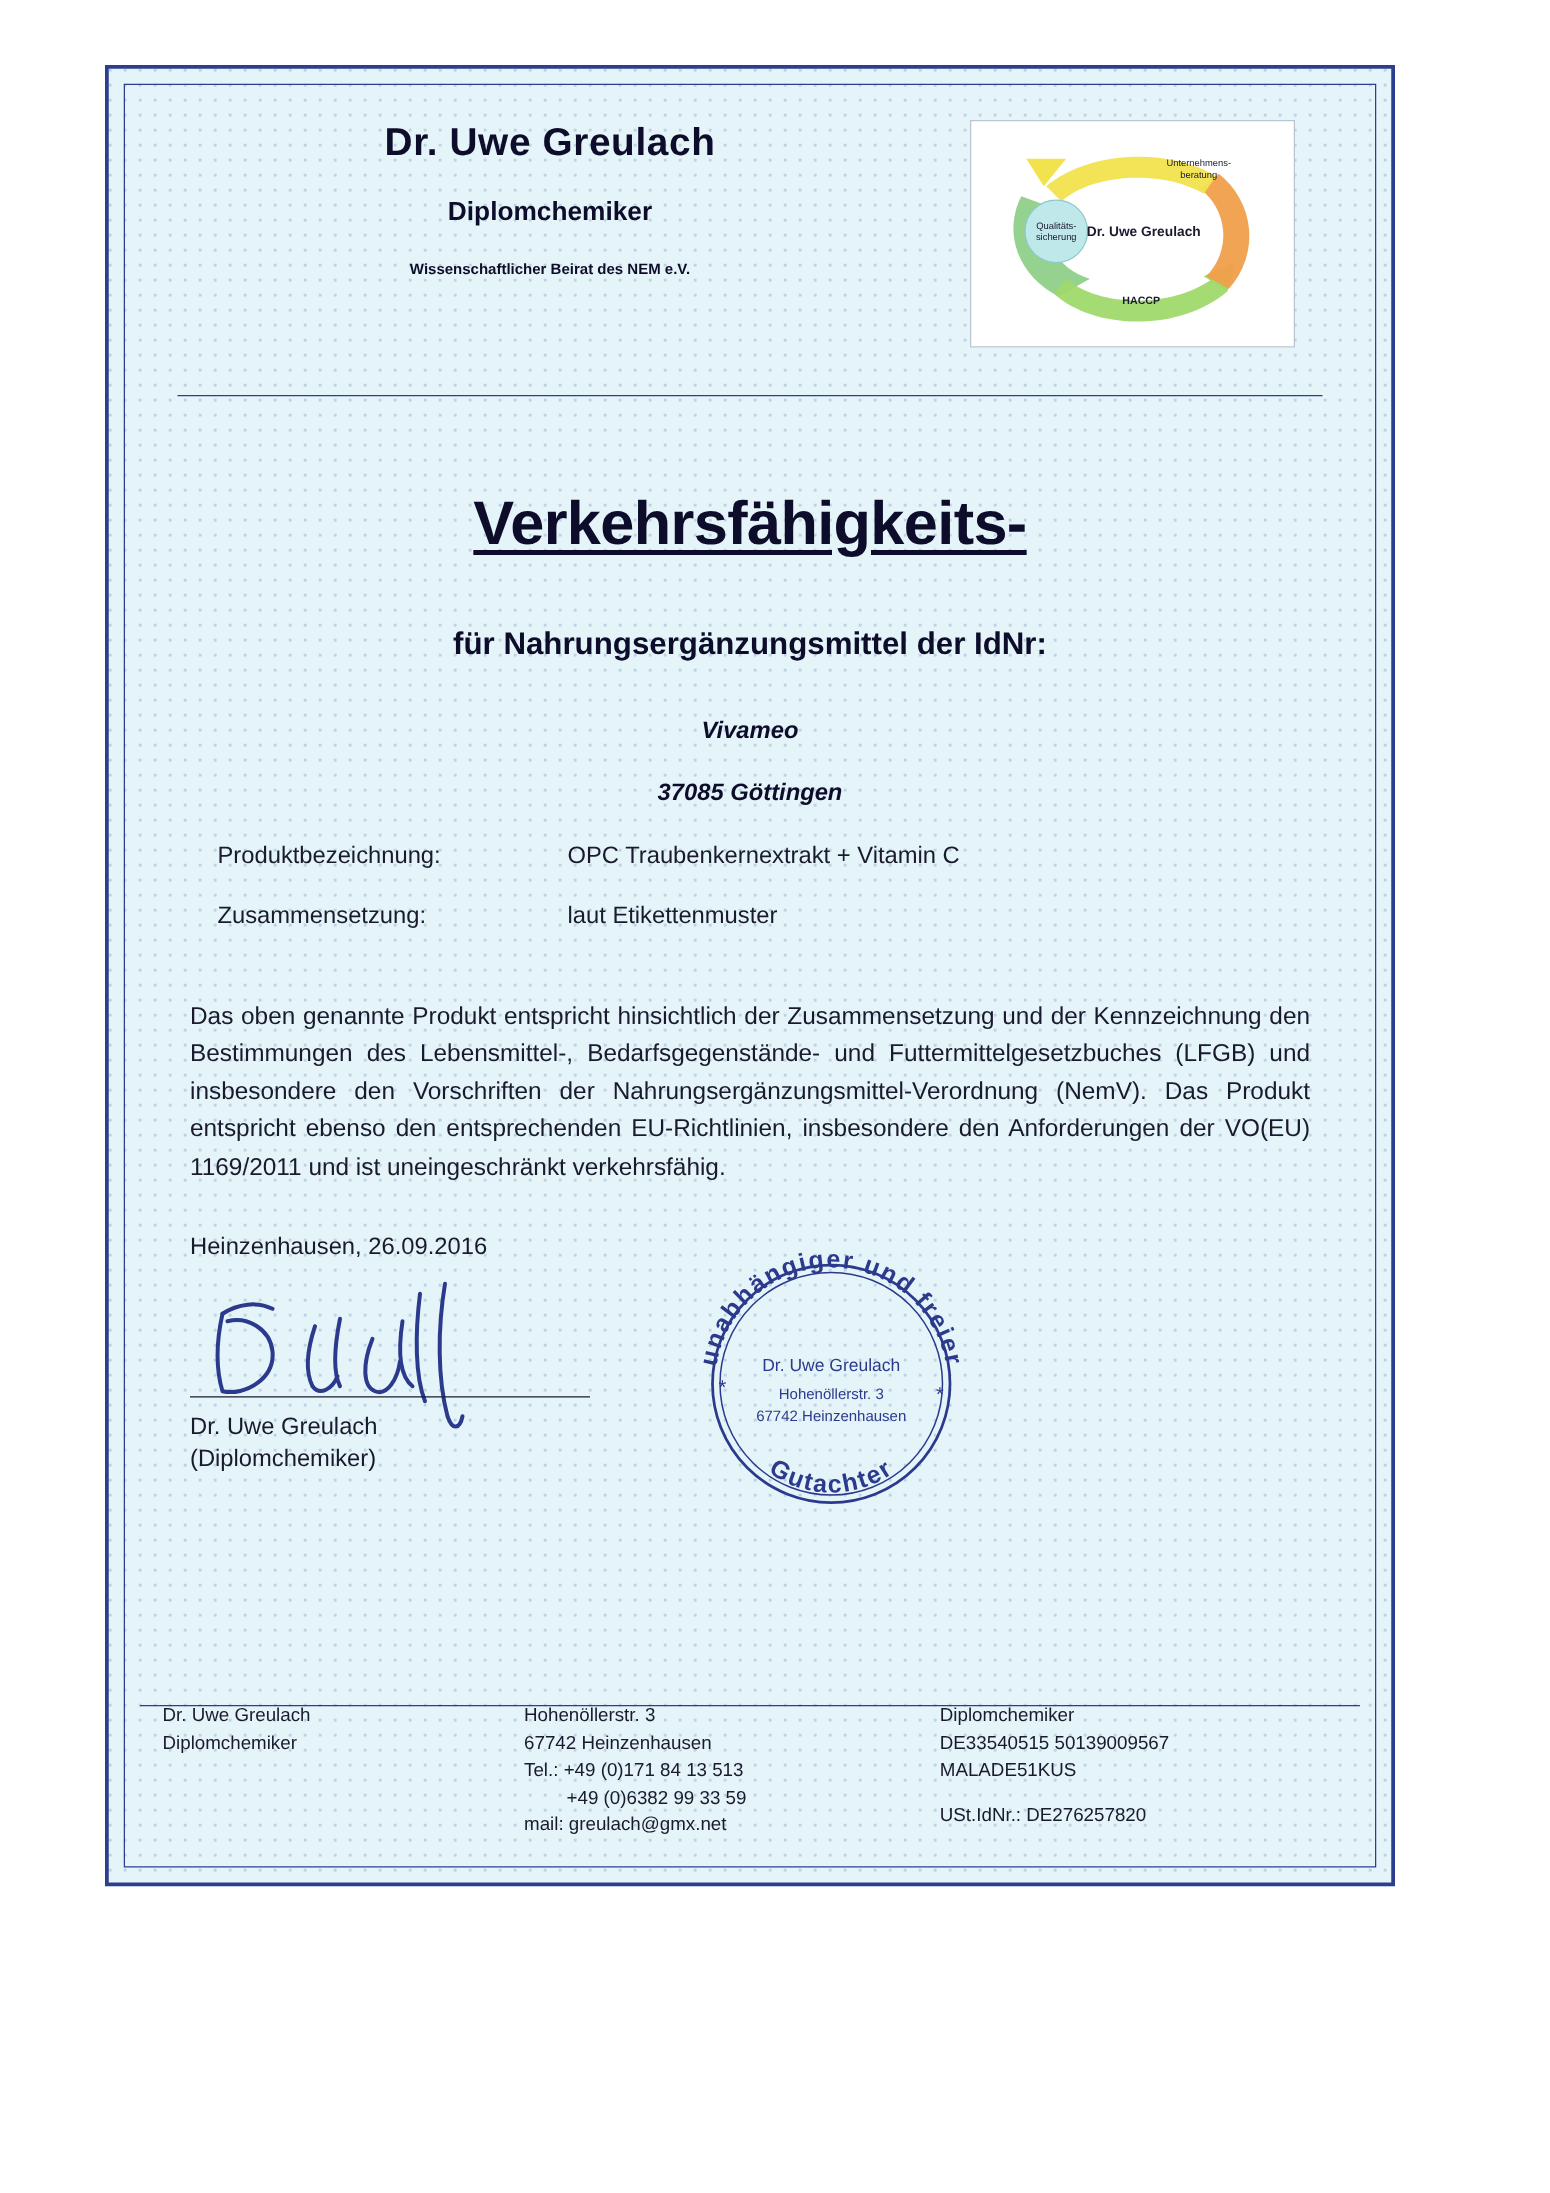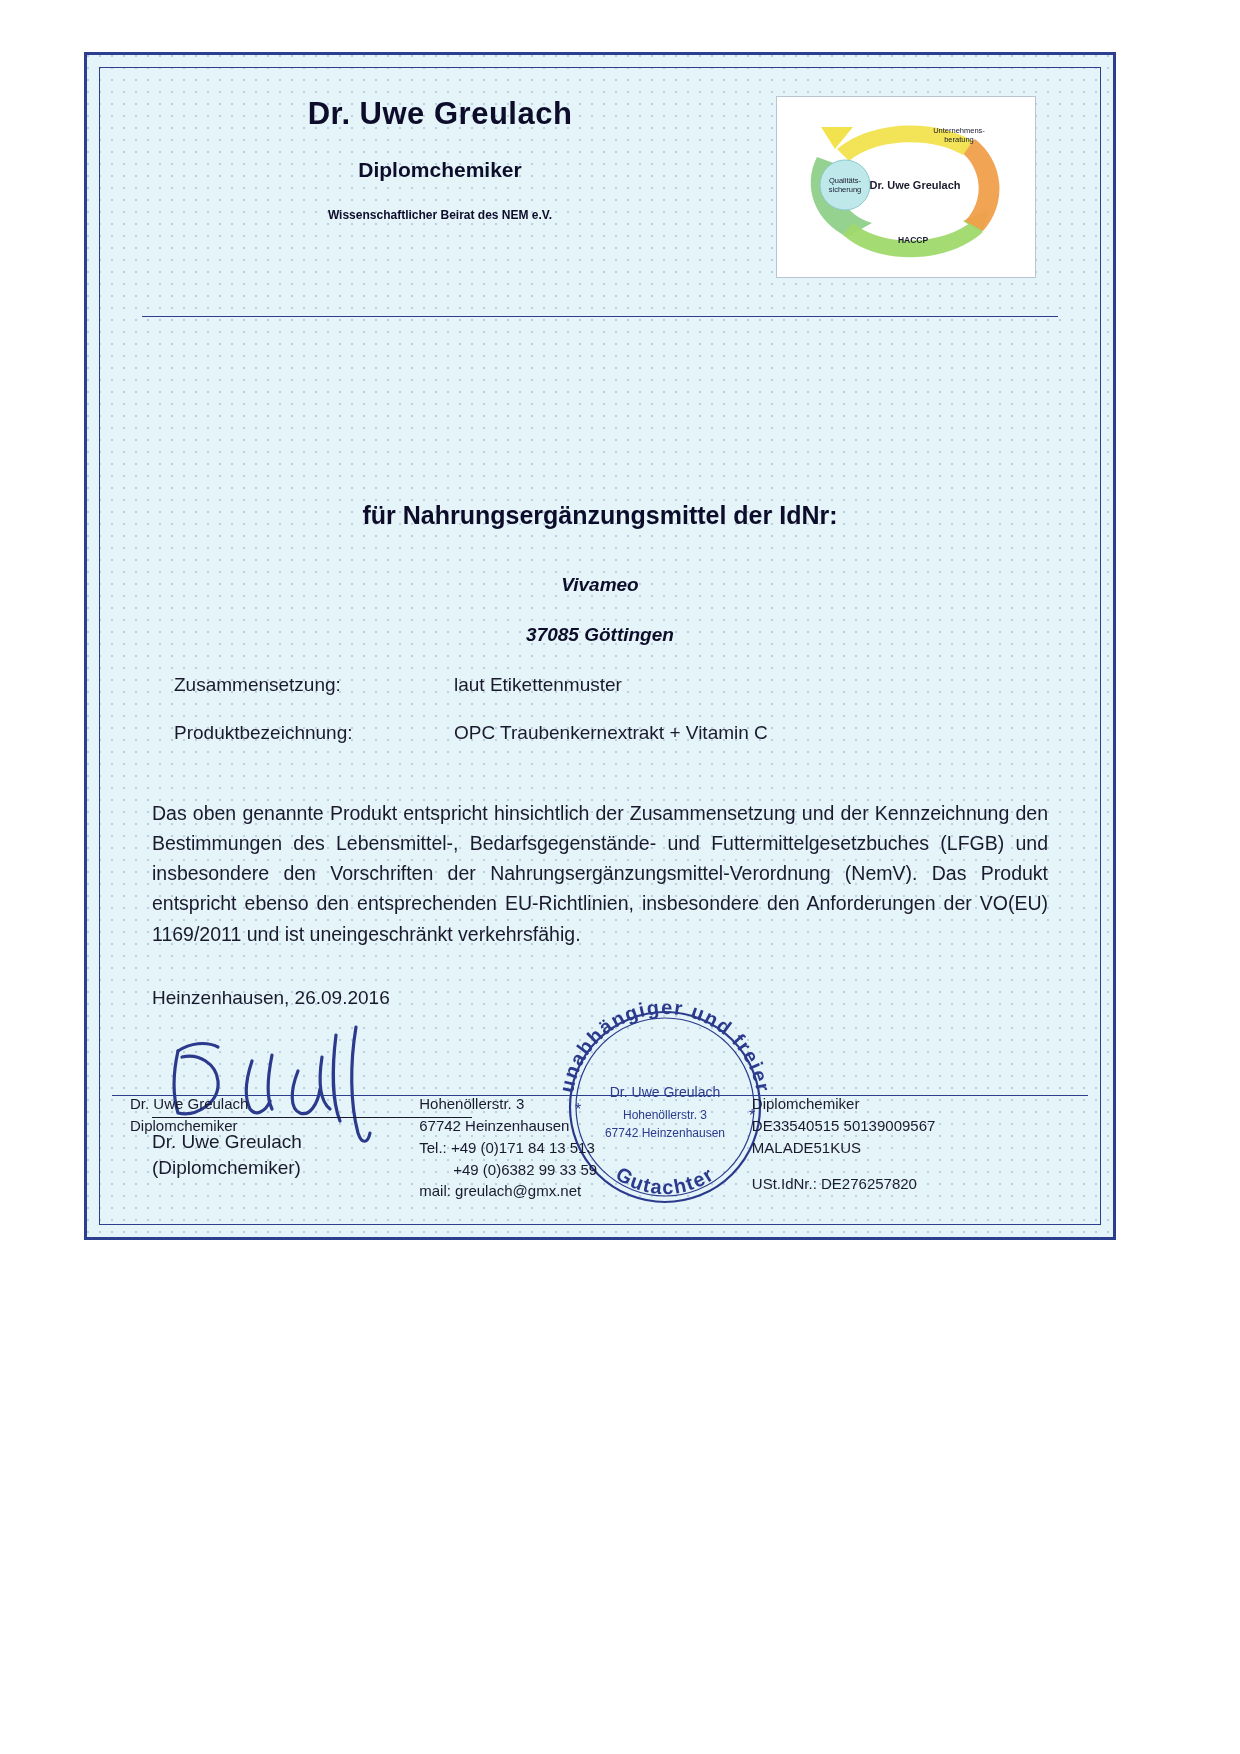--- a/index.html
+++ b/index.html
@@ -15,21 +15,21 @@
     position: relative;
     overflow: hidden;
   }
 
   
   .page {
     position: absolute;
     left: 84px;
     top: 52px;
     width: 1032px;
-    height: 1188px;
+    height: 1457px;
     border: 3px solid #2c3f8f;
     background:
       radial-gradient(circle at 1px 1px, rgba(120,150,190,0.38) 1px, rgba(0,0,0,0) 1.6px) 0 0 / 12px 12px,
       #e4f4f8;
     box-sizing: border-box;
   }
   .page-inner {
     position: absolute;
     left: 12px;
     top: 12px;
@@ -258,38 +258,38 @@
             <text x="68" y="95" font-family="Liberation Sans, sans-serif" font-size="7.5" fill="#1a1a2e" text-anchor="middle">sicherung</text>
             <text x="136" y="146" font-family="Liberation Sans, sans-serif" font-size="8.5" font-weight="bold" fill="#1a1a2e" text-anchor="middle">HACCP</text>
           </svg>
         </div>
 
         <div class="header-rule"></div>
       </div>
 
       <div class="title-block">
         <div class="doc-title">
-          <br>
+          <span>Verkehrsfähigkeits-</span><br>
         </div>
       </div>
       <div class="subtitle">für Nahrungsergänzungsmittel der IdNr:</div>
 
       <div class="company">
         <div>Vivameo</div>
         <div>37085 Göttingen</div>
       </div>
 
       <div class="fields">
         <div class="field-row">
+          <div class="field-label">Produktbezeichnung:</div>
+          <div class="field-value">OPC Traubenkernextrakt + Vitamin C</div>
+        </div>
+        <div class="field-row">
           <div class="field-label">Zusammensetzung:</div>
           <div class="field-value">laut Etikettenmuster</div>
-        </div>
-        <div class="field-row">
-          <div class="field-label">Produktbezeichnung:</div>
-          <div class="field-value">OPC Traubenkernextrakt + Vitamin C</div>
         </div>
       </div>
 
       <div class="body-text">Das oben genannte Produkt entspricht hinsichtlich der Zusammensetzung und der Kennzeichnung den Bestimmungen des Lebensmittel-, Bedarfsgegenstände- und Futtermittelgesetzbuches (LFGB) und insbesondere den Vorschriften der Nahrungsergänzungsmittel-Verordnung (NemV). Das Produkt entspricht ebenso den entsprechenden EU-Richtlinien, insbesondere den Anforderungen der VO(EU) 1169/2011 und ist uneingeschränkt verkehrsfähig.</div>
 
       <div class="sig-area">
         <div class="place-date">Heinzenhausen, 26.09.2016</div>
 
         <svg class="signature-svg" width="380" height="130" viewBox="0 0 380 130">
           <g fill="none" stroke="#2b3a8c" stroke-width="3.2" stroke-linecap="round" stroke-linejoin="round">

